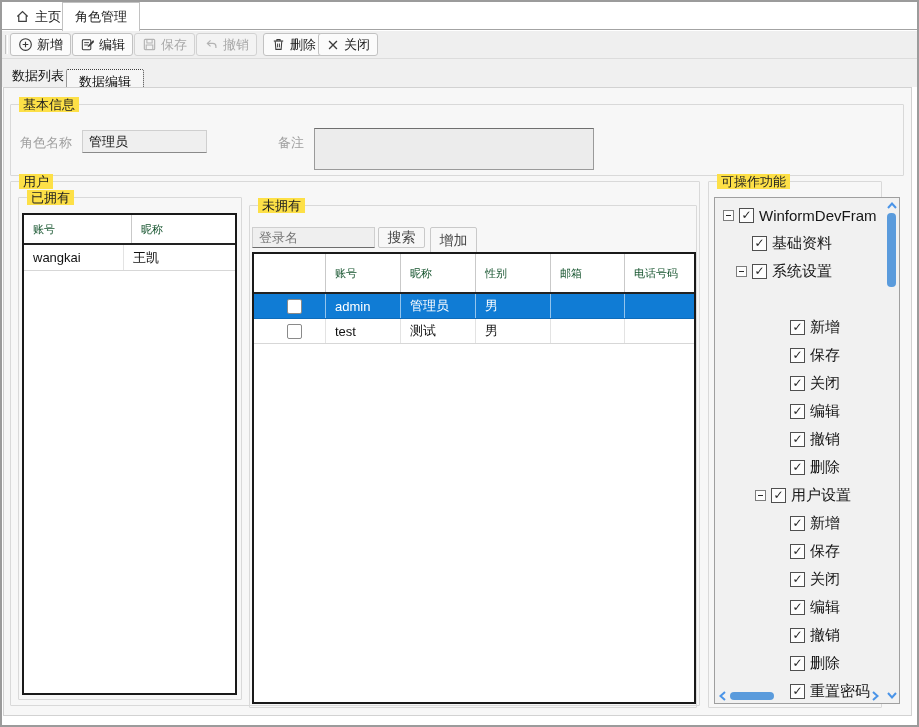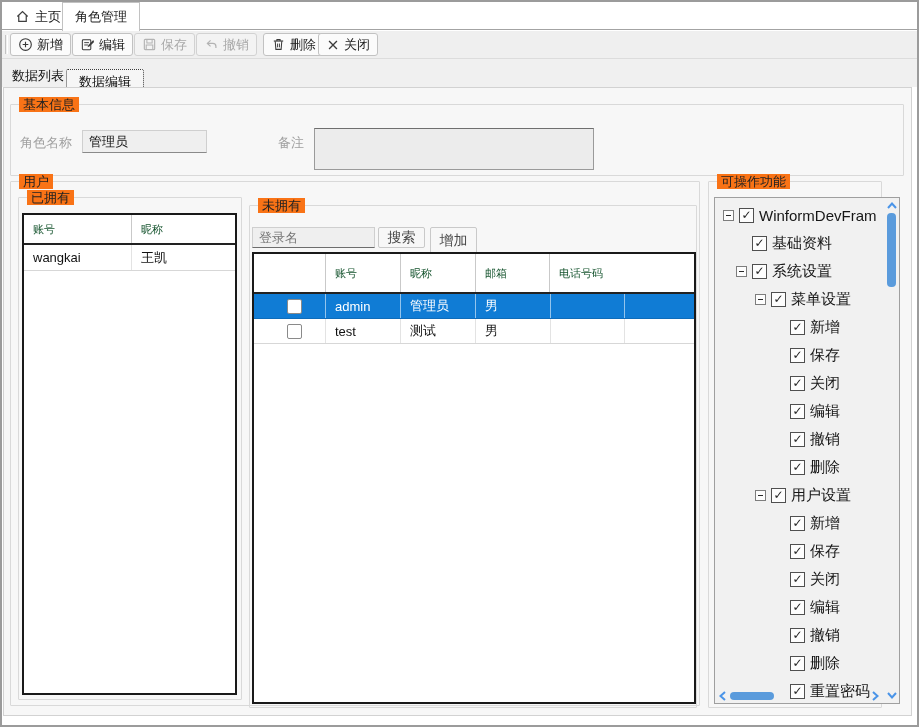--- a/index.html
+++ b/index.html
@@ -23,21 +23,21 @@
 
   
   .subtabs { left:0; top:57px; width:915px; height:28px; background:#f0f0f0; }
   .vtab { top:6px; font-size:13px; color:#111; padding:2px 4px; cursor:pointer; }
   .vtab.selected { top:4px; border:1px dotted #3c3c3c; border-radius:2px; padding:3px 12px; background:#f6f6f6;margin-top:6px; }
 
   
   .panel { left:1px; top:85px; width:909px; height:629px; background:#f7f7f7; border:1px solid #d2d2d2; }
 
   .group { border:1px solid #d9d9d9; border-radius:1px; }
-  .legend { position:absolute; top:-8px; left:8px; background:#f97316; padding:0 4px; font-size:13px; color:#222; line-height:15px; white-space:nowrap; }
+  .legend { position:absolute; top:-8px; left:8px; background:#fde047; padding:0 4px; font-size:13px; color:#222; line-height:15px; white-space:nowrap; }
 
   .glabel { font-size:13px; color:#a0a0a0; white-space:nowrap; }
   .field  { background:#efefef; border:1px solid #cfcfcf; border-bottom-color:#8a8a8a; font-size:13px; color:#111;
             font-family:"Liberation Sans","DejaVu Sans",sans-serif; padding:0 6px; outline:none; }
   .remark { background:#ececec; border:1px solid #9a9a9a; border-top-color:#6f6f6f; resize:none; outline:none;
             font-family:"Liberation Sans","DejaVu Sans",sans-serif; font-size:13px; }
 
   .sbtn { background:#f7f7f7; border:1px solid #c9c9c9; border-radius:2px; font-size:14px; color:#4a4a4a;
           display:flex; align-items:center; justify-content:center; cursor:pointer; }
 
@@ -178,21 +178,21 @@
       <span class="legend">用户</span>
 
       <div class="abs group" style="left:7px; top:15px; width:224px; height:503px;">
         <span class="legend">已拥有</span>
         <div class="abs dtable" style="left:3px; top:15px; width:215px; height:482px;">
           <div class="thead" style="height:30px;">
             <div class="th" style="width:108px;">账号</div>
             <div class="th" style="flex:1;">昵称</div>
           </div>
           <div class="trow" style="height:26px;">
-            <div class="td" style="width:108px;">wangkai</div>
+            <div class="td" style="width:100px;">wangkai</div>
             <div class="td" style="flex:1;">王凯</div>
           </div>
         </div>
       </div>
 
       <div class="abs group" style="left:238px; top:23px; width:448px; height:503px;">
         <span class="legend">未拥有</span>
 
         <input class="abs field" style="left: 2px; top: 21px; width: 123px; height: 21px; border-bottom-color: rgb(109, 109, 109);" type="text" placeholder="登录名">
         <div class="abs sbtn" style="left:128px; top:21px; width:47px; height:21px;">
@@ -200,20 +200,21 @@
         </div>
         <div class="abs sbtn" style="left:180px; top:21px; width:47px; height:28px;">
           <span>增加</span>
         </div>
 
         <div class="abs dtable" style="left:2px; top:46px; width:444px; height:452px;">
           <div class="thead" style="height:40px;">
             <div class="th" style="width:72px;"></div>
             <div class="th" style="width:75px;">账号</div>
             <div class="th" style="width:75px;">昵称</div>
+            <div class="th" style="width:75px;">性别</div>
             <div class="th" style="width:74px;">邮箱</div>
             <div class="th" style="flex:1;">
               <span class="narrow">电话号码</span>
             </div>
           </div>
 
           <div class="trow selected" style="height:25px;">
             <div class="td" style="width:72px;">
                 <span class="ckb"></span>
               </div>
@@ -251,25 +252,20 @@
         <div class="titem lvl1" style="top:31px;">
           <span class="exp ghost"></span>
           <span class="tcb"></span>
           <span class="tlabel">基础资料</span>
         </div>
         <div class="titem lvl1" style="top:59px;">
           <span class="exp"></span>
           <span class="tcb"></span>
           <span class="tlabel">系统设置</span>
         </div>
-        <div class="titem lvl2" style="top:87px;">
-          <span class="exp"></span>
-          <span class="tcb"></span>
-          <span class="tlabel">菜单设置</span>
-        </div>
         <div class="titem lvl3" style="top:115px;">
           <span class="exp ghost"></span>
           <span class="tcb"></span>
           <span class="tlabel">新增</span>
         </div>
         <div class="titem lvl3" style="top:143px;">
           <span class="exp ghost"></span>
           <span class="tcb"></span>
           <span class="tlabel">保存</span>
         </div>

